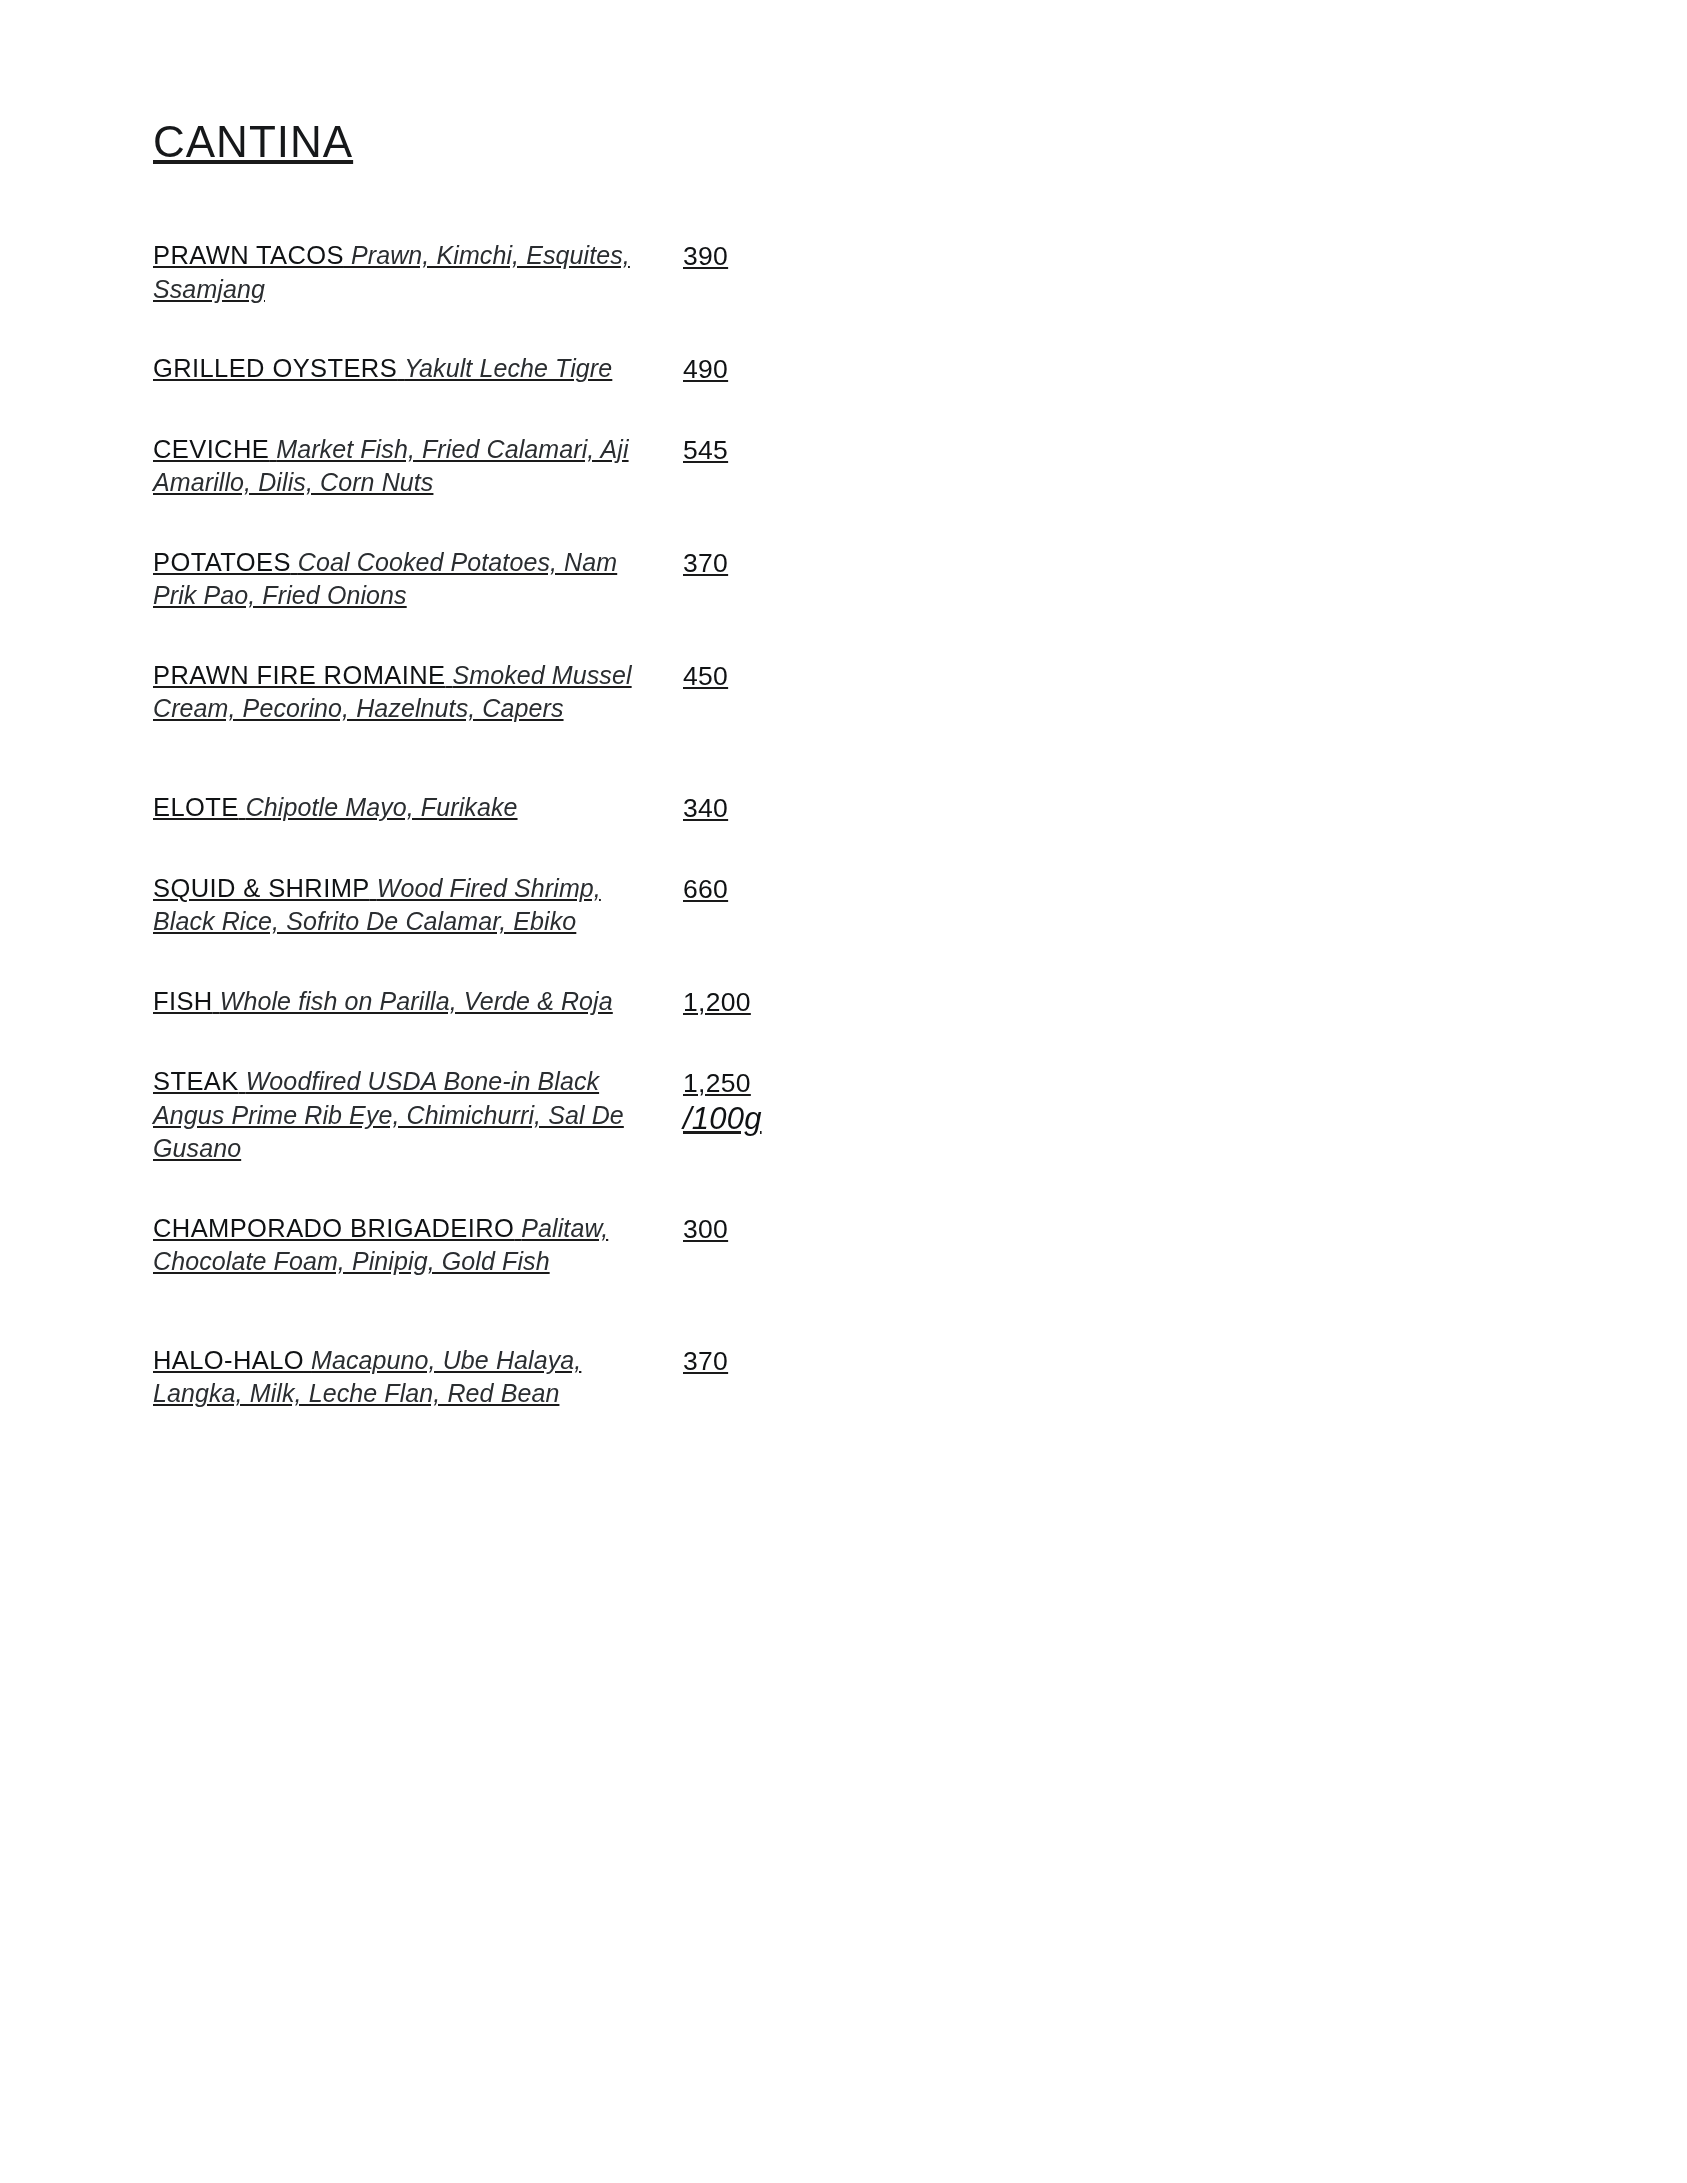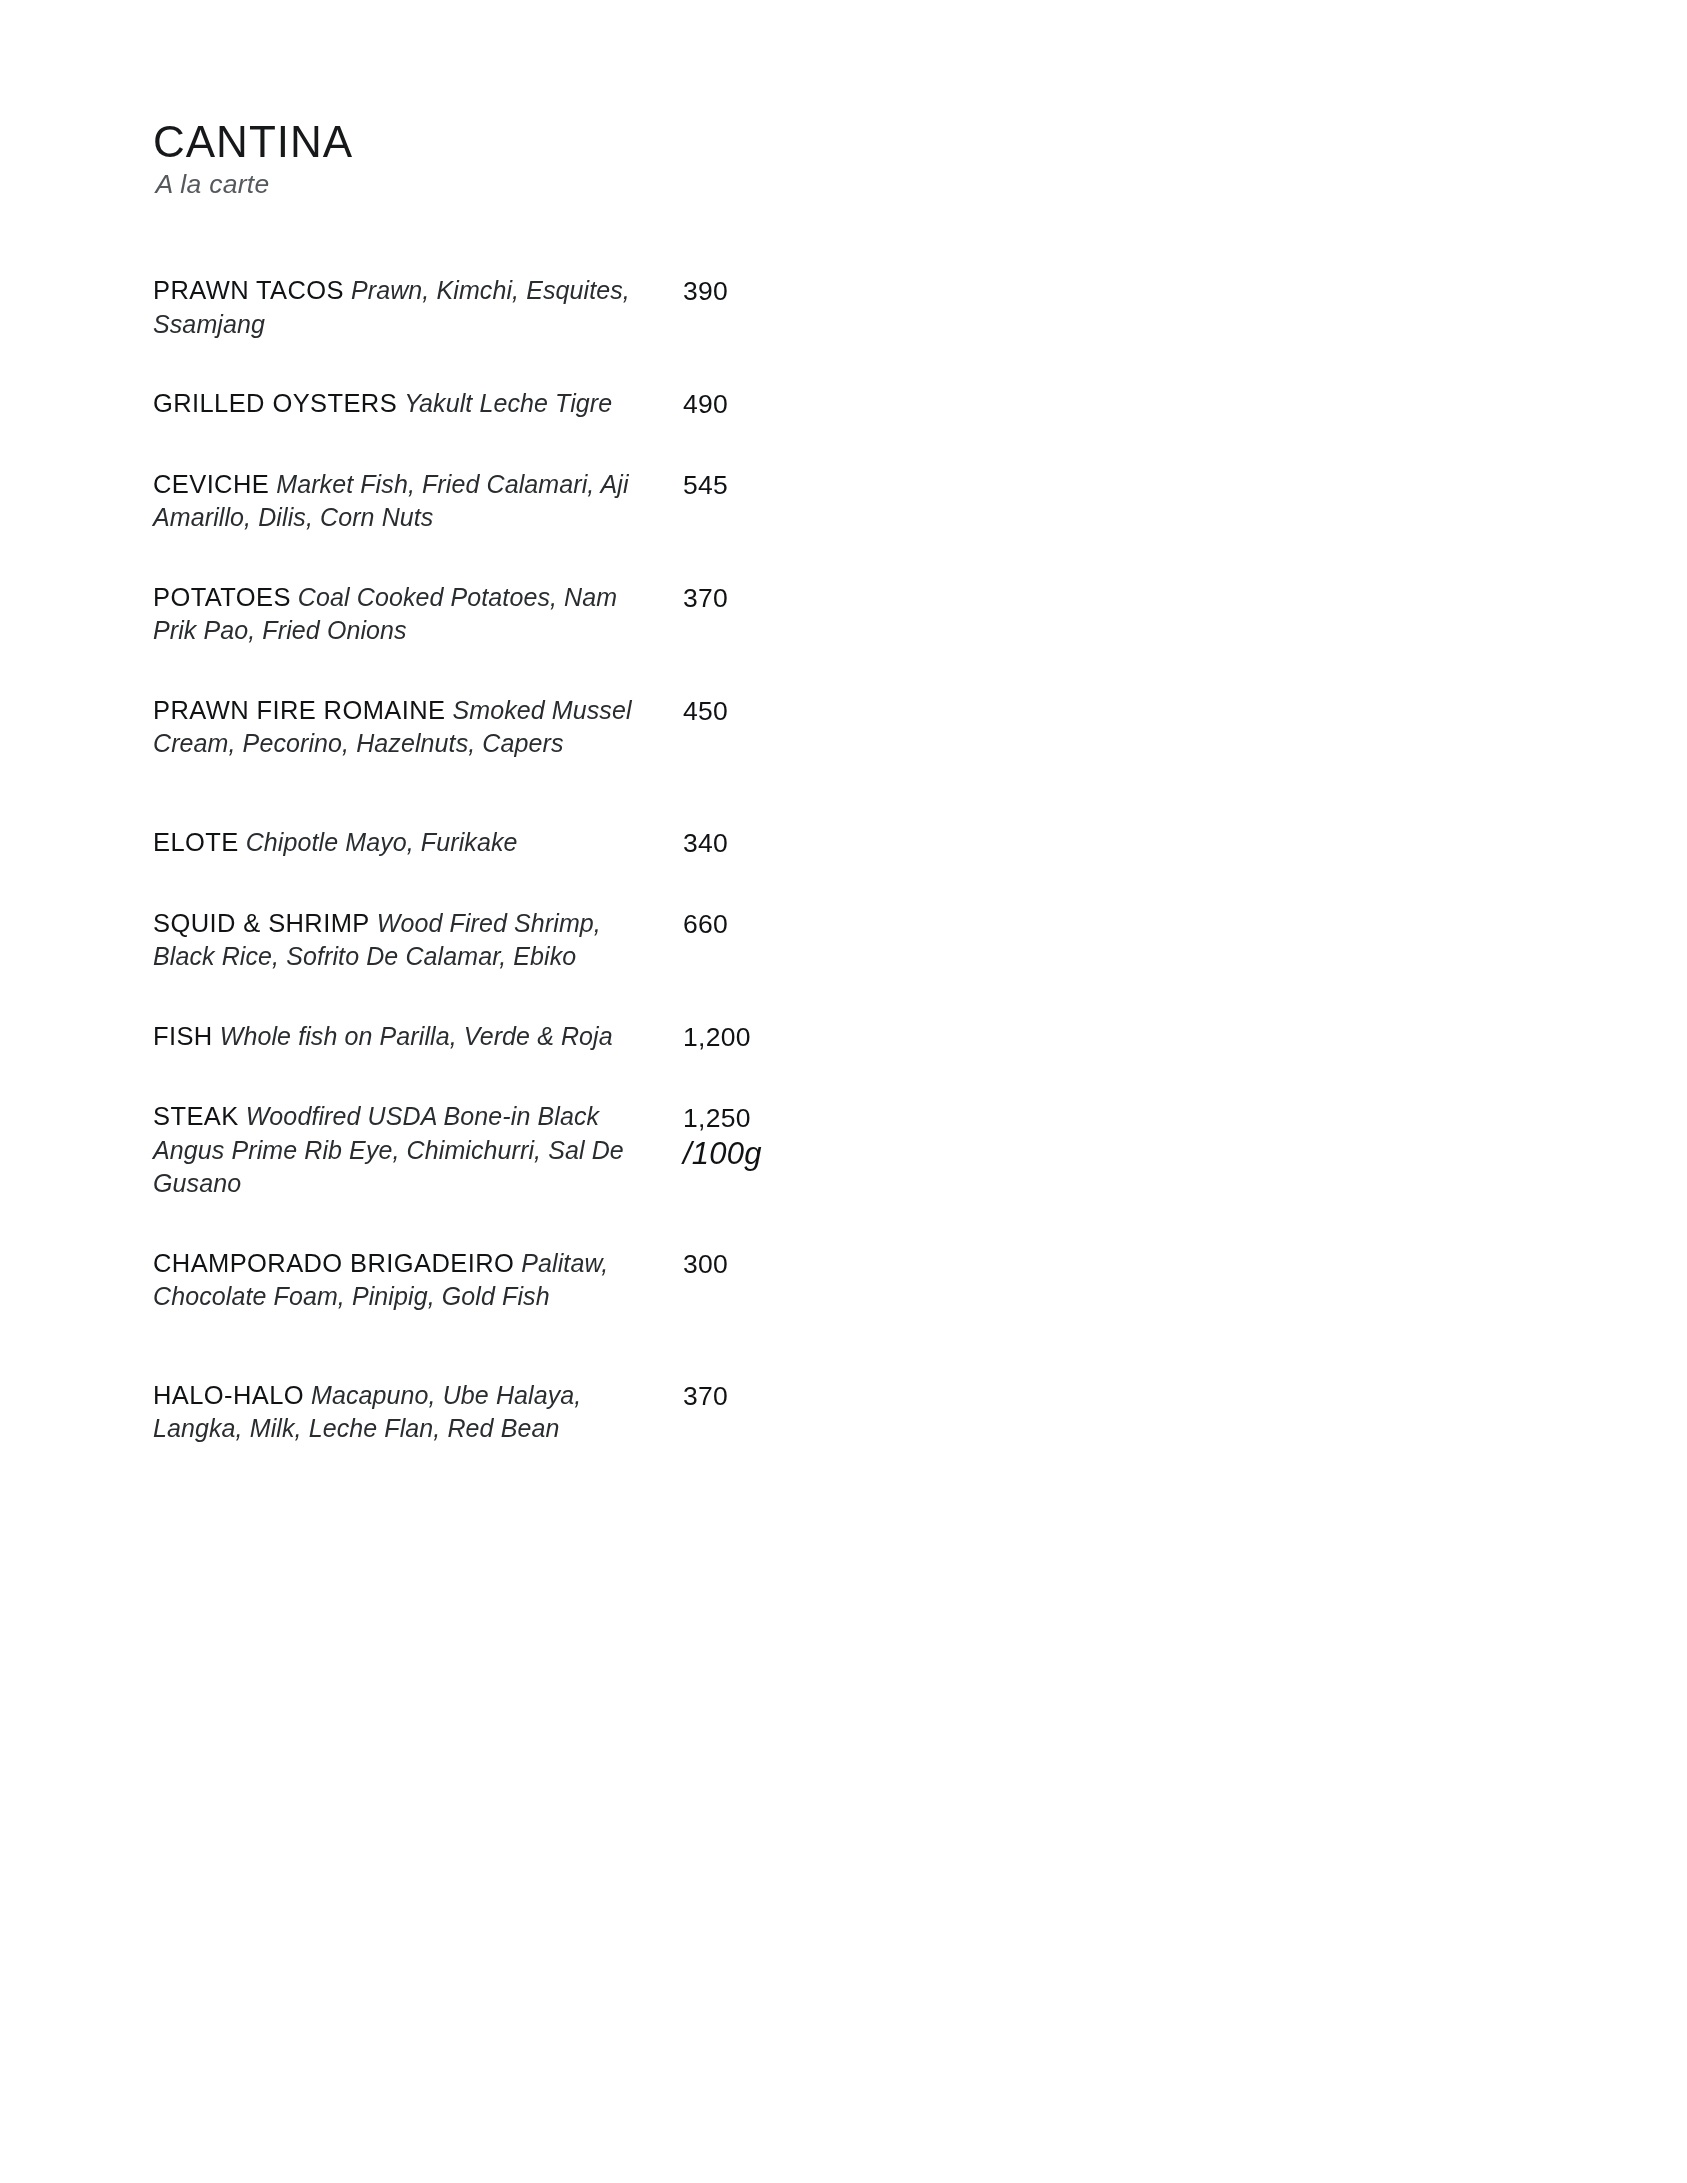--- a/index.html
+++ b/index.html
@@ -14,20 +14,21 @@
     color: #1a1a1a;
     -webkit-font-smoothing: antialiased;
   }
 
   .page {
     position: relative;
     width: 1687px;
     height: 2179px;
     box-sizing: border-box;
     padding: 119px 0 0 153px;
+    text-decoration: underline;
   }
 
   .menu-header {
     margin-bottom: 73px;
   }
 
   .menu-title {
     font-size: 44px;
     font-weight: 400;
     letter-spacing: 1px;
@@ -107,21 +108,20 @@
   
   .item.gap-lg { margin-bottom: 64px; }
 </style>
 </head>
 <body>
 
 <div class="page">
 
   <div class="menu-header">
     <h1 class="menu-title">CANTINA</h1>
-    <div class="menu-subtitle">A la carte</div>
   </div>
 
   <div class="items" id="item-list">
       <div class="item">
         <div class="item-text"><span class="item-name">PRAWN TACOS</span> <span class="item-desc">Prawn, Kimchi, Esquites, Ssamjang</span></div>
         <div class="item-price-wrap">
           <span class="item-price">390</span>
         </div>
       </div>
       <div class="item">

